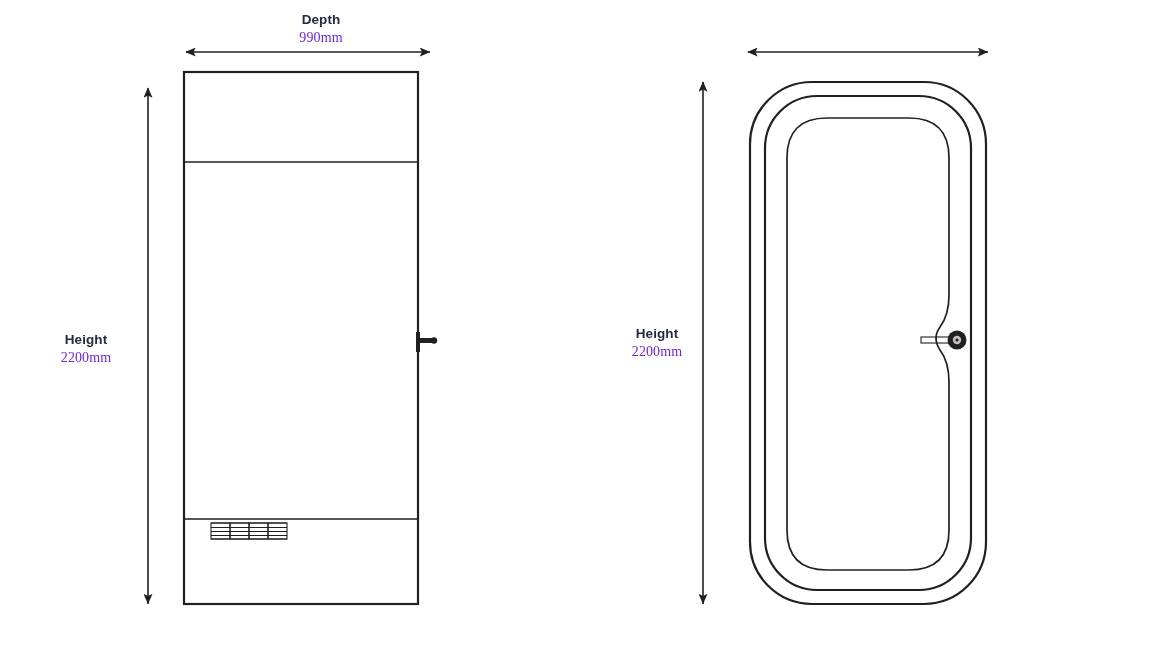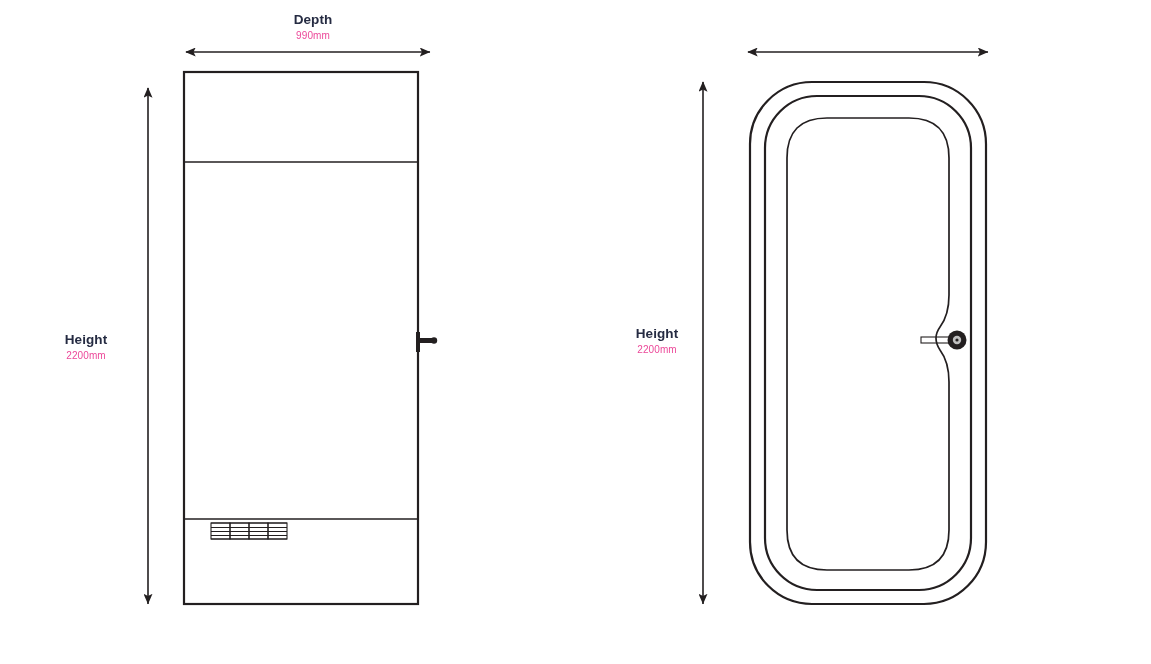--- a/index.html
+++ b/index.html
@@ -24,45 +24,46 @@
   }
   .dim-title {
     display: block;
     font-size: 13.5px;
     font-weight: bold;
     color: #252b42;
     letter-spacing: 0.1px;
   }
   .dim-value {
     display: block;
-    font-size: 10px;
+    font-size: 14px;
     font-weight: normal;
-    color: #ec4899;
+    color: #6d28d9;
     letter-spacing: 0.1px;
+    font-family: Liberation Serif, serif;
   }
   svg.drawing {
     position: absolute;
     left: 0;
     top: 0;
     width: 1151px;
     height: 664px;
     overflow: visible;
   }
   .ln { stroke: #231f20; fill: none; }
   .thick { stroke-width: 2.2; }
   .med { stroke-width: 1.7; }
   .thin { stroke-width: 1.1; }
   .arrowline { stroke: #231f20; stroke-width: 1.6; fill: none; }
 </style>
 </head>
 <body>
 
 <div id="root">
 
-  <div class="dim-label" style="left:232px; top:11px; width:162px;">
+  <div class="dim-label" style="left:240px; top:11px; width:162px;">
     <span class="dim-title">Depth</span>
     <span class="dim-value">990mm</span>
   </div>
 
   <div class="dim-label" style="left:6px; top:331px; width:160px;">
     <span class="dim-title">Height</span>
     <span class="dim-value">2200mm</span>
   </div>
 
 

